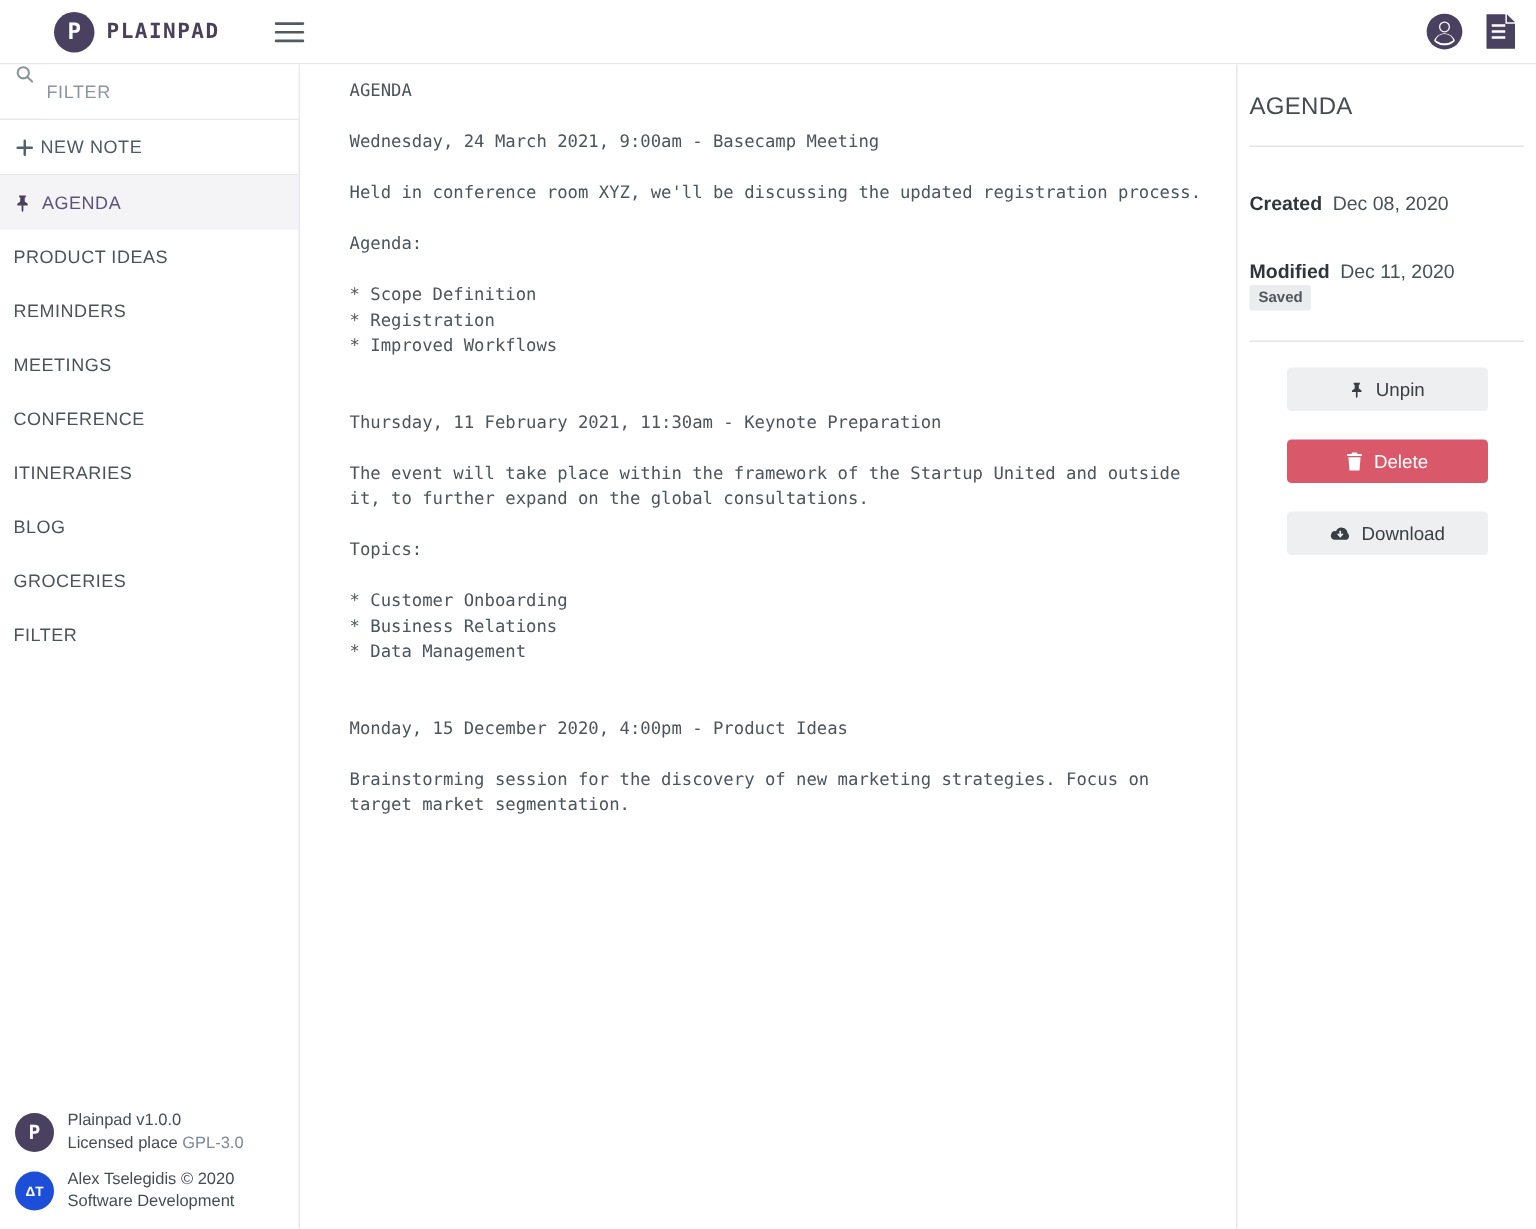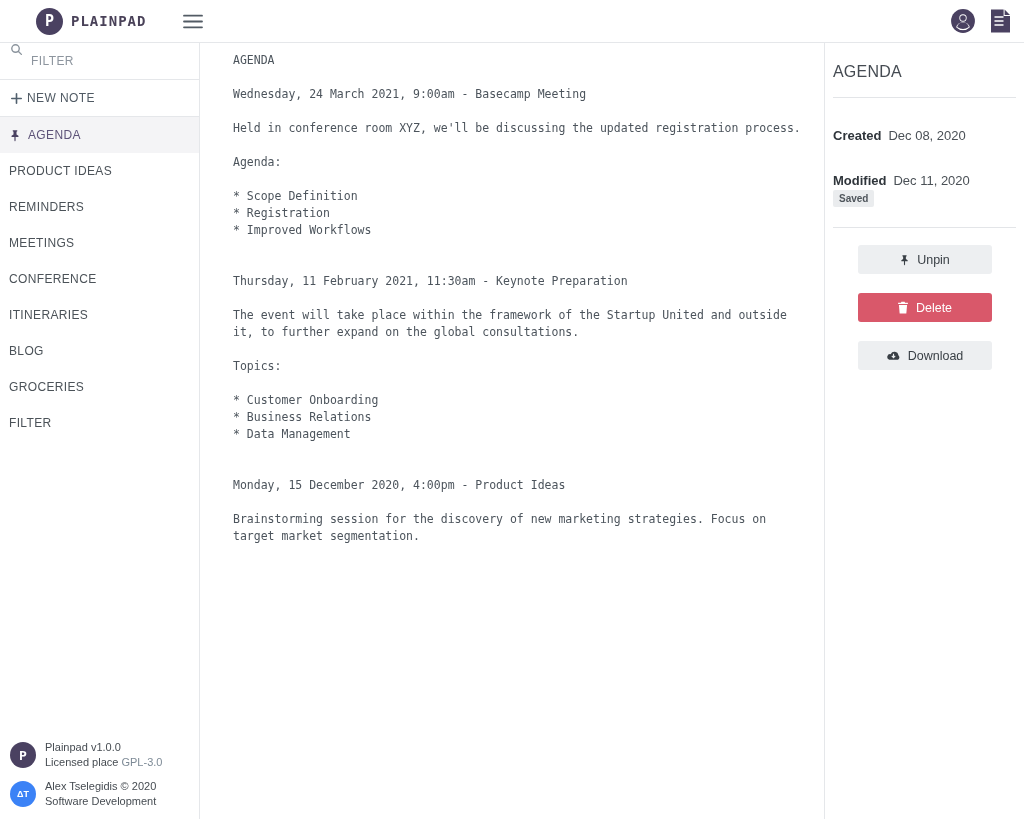--- a/index.html
+++ b/index.html
@@ -96,21 +96,21 @@
     display: flex; flex-direction: column; gap: 9px;
   }
   .footer-row { display: flex; align-items: center; gap: 9px; }
   .footer-circle {
     width: 26px; height: 26px; border-radius: 50%;
     flex: 0 0 26px;
     display: flex; align-items: center; justify-content: center;
     color: #fff;
   }
   .footer-circle.purple { background: #4a4161; font: bold 13px "DejaVu Sans Mono", monospace; }
-  .footer-circle.teal { background: #3b82f6; font: bold 9px "Liberation Sans", sans-serif; }
+  .footer-circle.teal { background: #1d4ed8; font: bold 9px "Liberation Sans", sans-serif; }
   .footer-text { font-size: 11px; line-height: 15px; color: #464c52; }
   .footer-text .muted-link { color: #7d8a96; text-decoration: none; cursor: pointer; }
 
   
   .editor-pane { flex: 1; min-width: 0; background: #fff; }
   .editor-pane textarea {
     width: 100%; height: 100%;
     border: none; outline: none; resize: none;
     padding: 9px 20px 20px 33px;
     font: 11.5px/17px "DejaVu Sans Mono", monospace;

